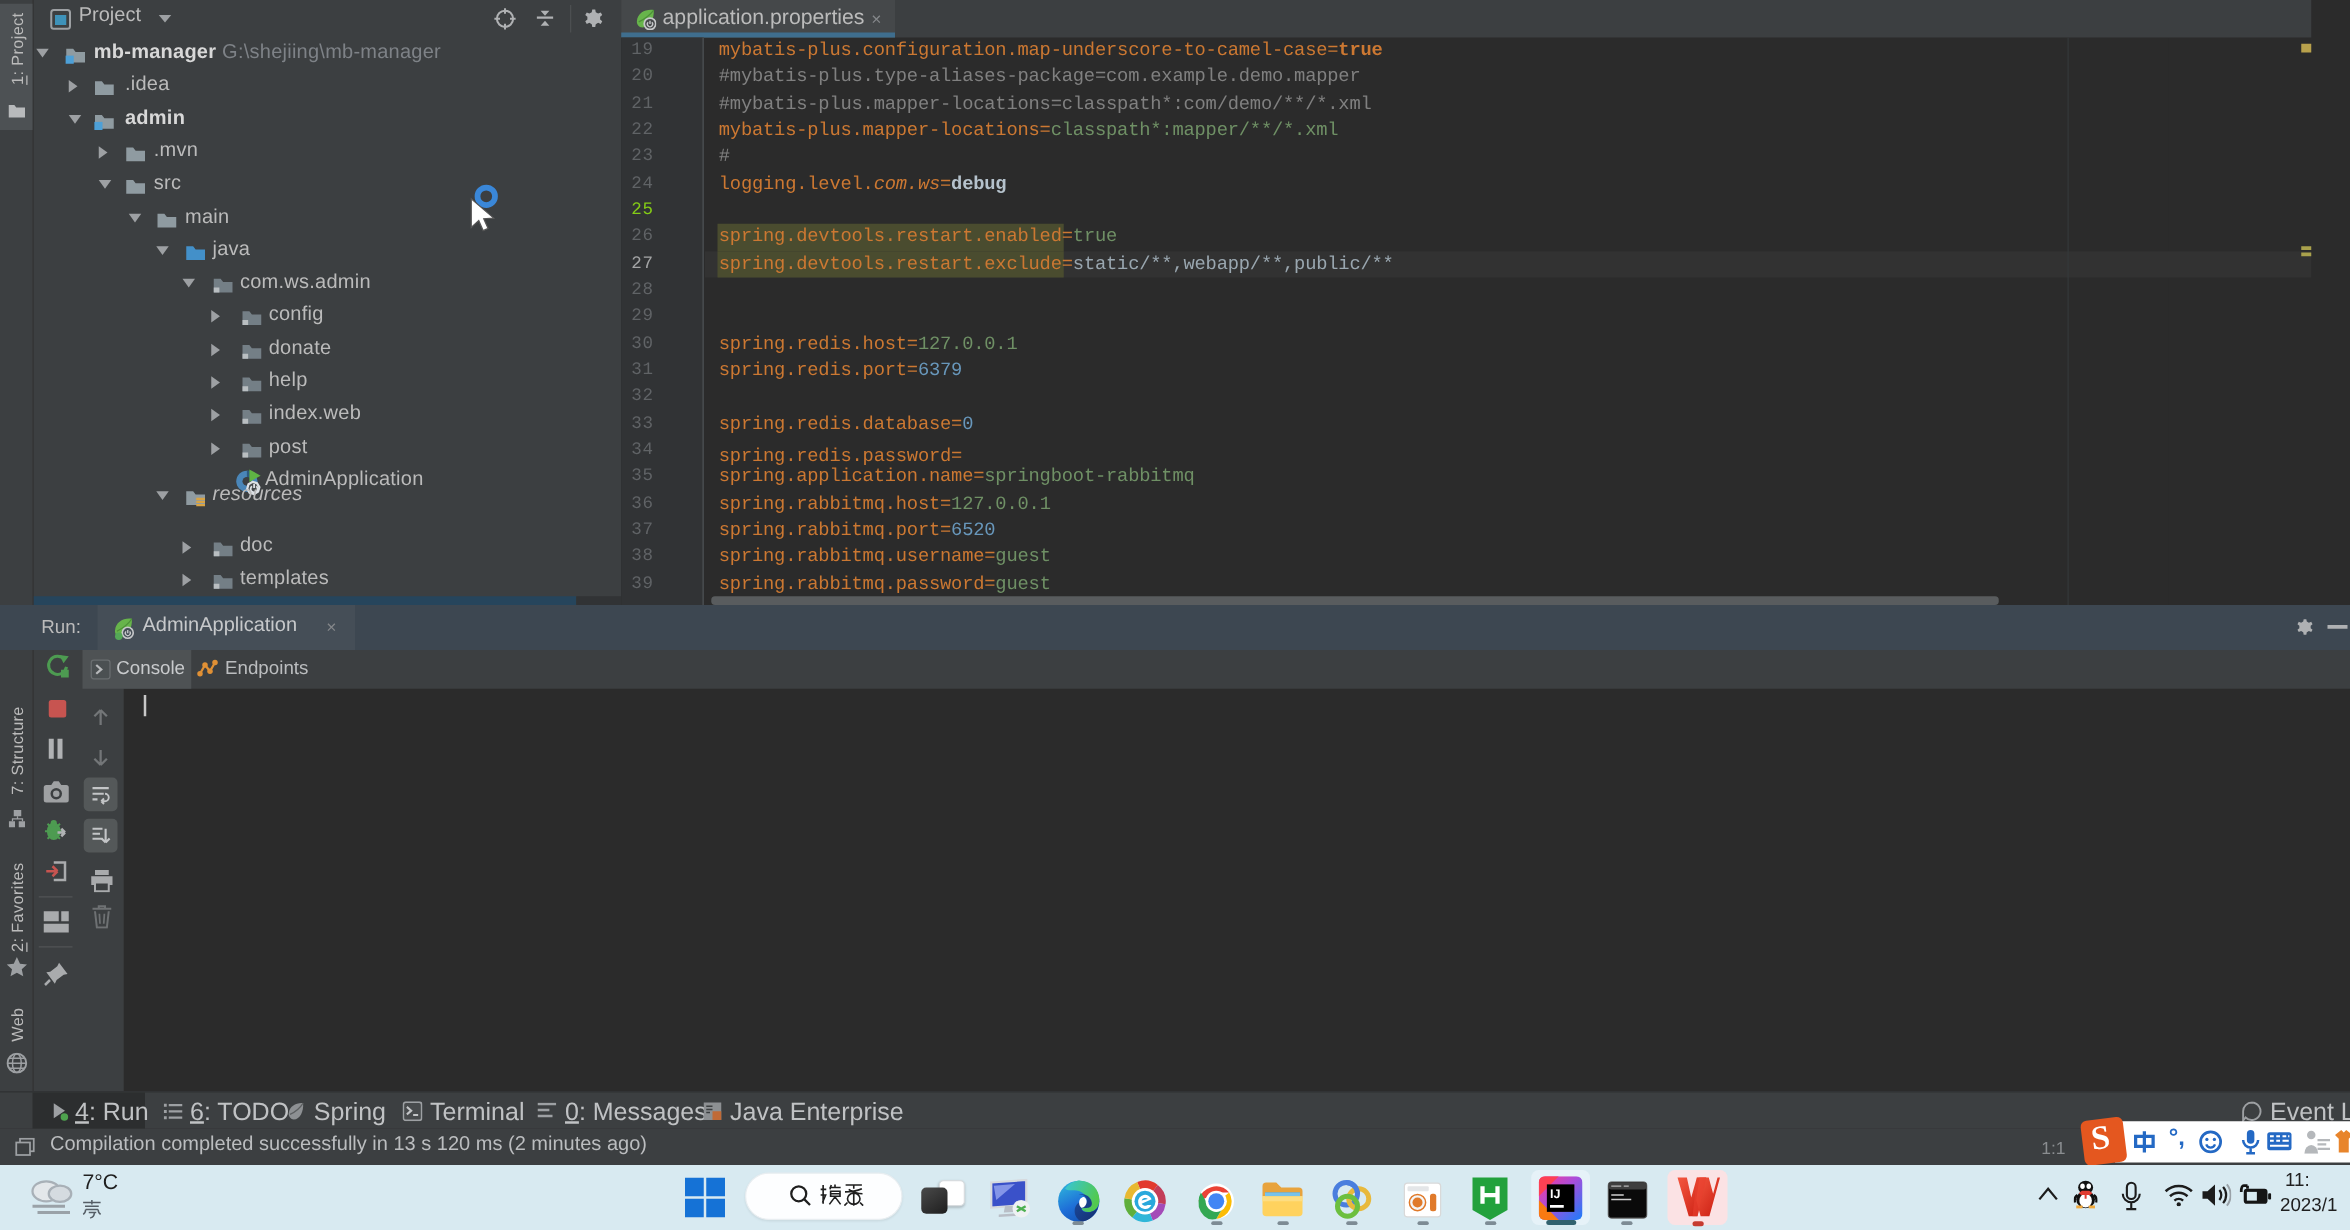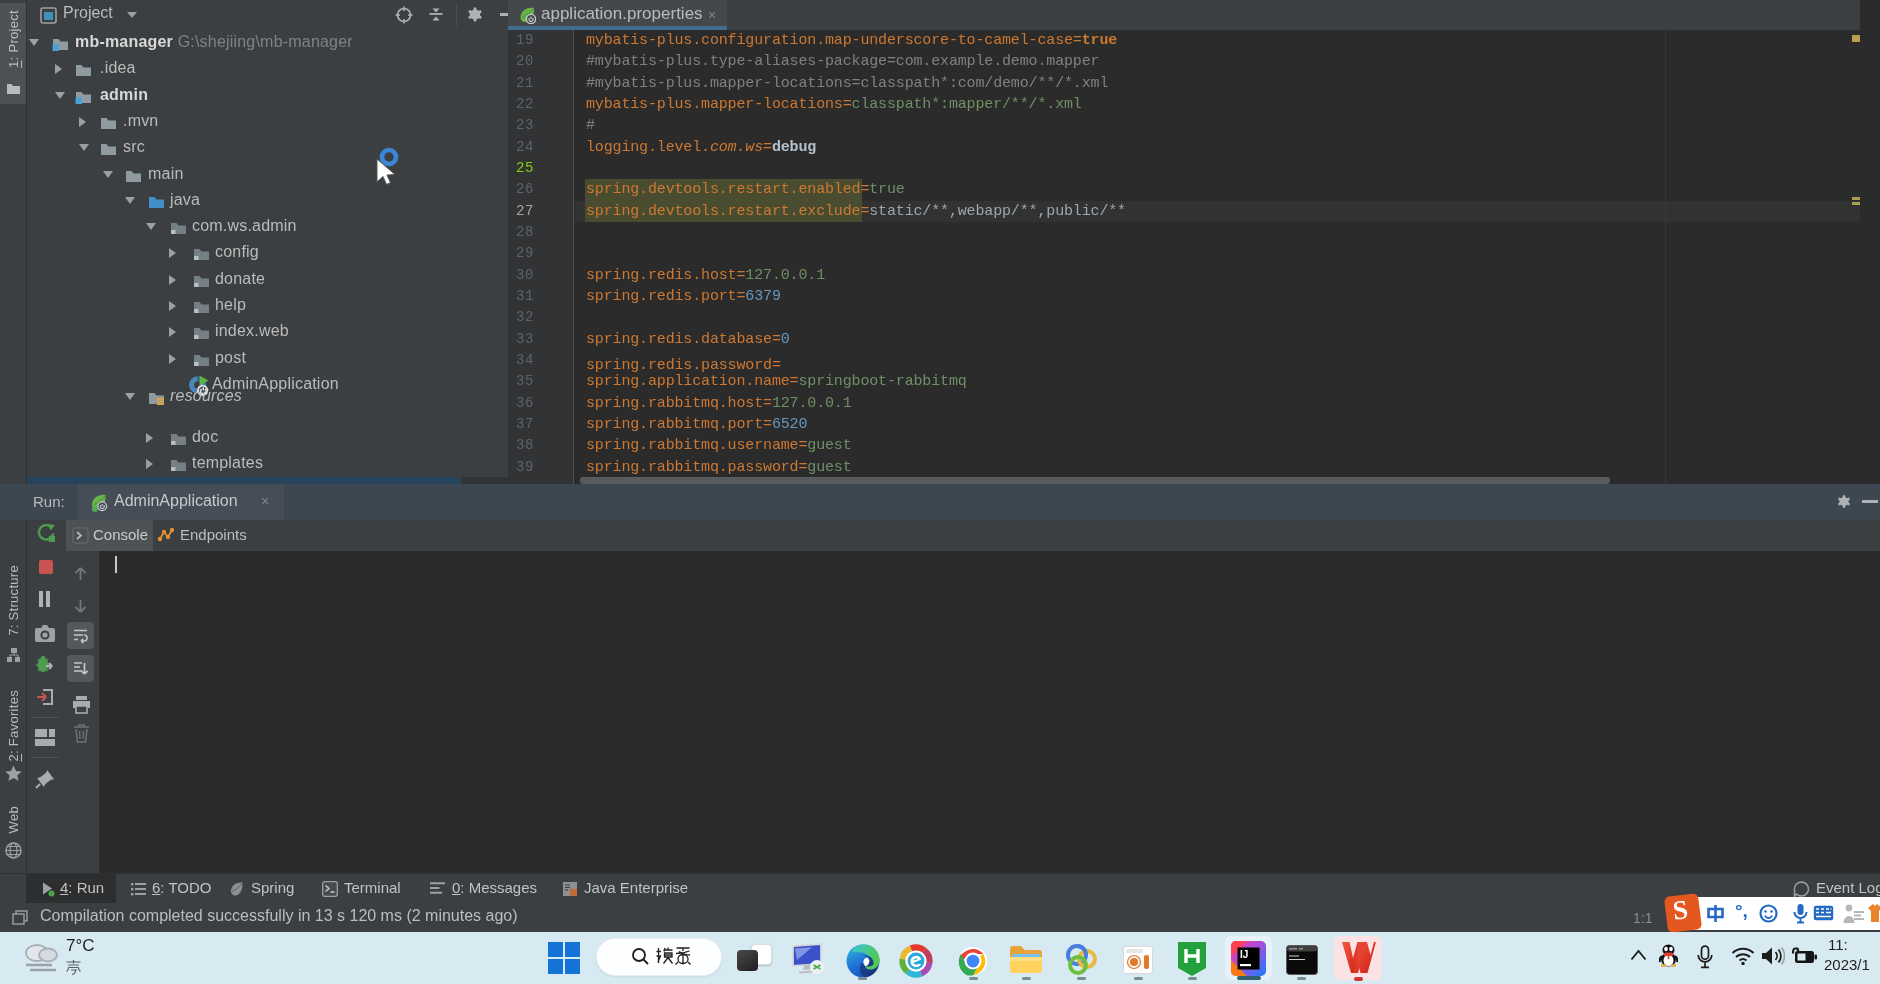--- a/index.html
+++ b/index.html
@@ -14,41 +14,41 @@
 #project{left:27px;top:0;width:501px;height:484px;background:#3c3f41;}
 .trow{position:absolute;height:26px;white-space:nowrap;font-size:16px;letter-spacing:0.2px;color:#bbbbbb;}
 .trow .lbl{position:absolute;top:2px;}
 .bold{font-weight:bold;color:#d8d8d8;}
 .gray{color:#7e8287;}
 .arr{position:absolute;top:8px;width:0;height:0;}
 .arr.down{border-left:5.5px solid transparent;border-right:5.5px solid transparent;border-top:7px solid #9da0a3;}
 .arr.right{border-top:5.5px solid transparent;border-bottom:5.5px solid transparent;border-left:7px solid #9da0a3;margin-top:-1px;}
 .fico{position:absolute;top:4px;width:17px;height:17px;}
 
-#editor{left:508px;top:0;width:1238px;height:484px;background:#2b2b2b;}
+#editor{left:497px;top:0;width:1238px;height:484px;background:#2b2b2b;}
 #tabbar{position:absolute;left:0;top:0;width:1352px;height:30px;background:#3c3f41;}
 #tab1{position:absolute;left:0;top:0;width:219px;height:30px;background:#45484a;}
 #tabul{position:absolute;left:0;top:26px;width:219px;height:4px;background:#3f6e8e;}
 #gutter{position:absolute;left:0;top:30px;width:66px;height:454px;background:#313335;border-right:1px solid #4e5255;}
 .lnum{position:absolute;left:8px;color:#606366;font-family:"Liberation Mono",monospace;font-size:14px;letter-spacing:0.5px;}
 .codeline{position:absolute;left:78px;font-family:"Liberation Mono",monospace;font-size:15px;letter-spacing:-0.15px;white-space:pre;color:#a9b7c6;}
 .k{color:#cc7832;}
 .cm{color:#808080;}
 .gv{color:#6f9065;}
 .nv{color:#6897bb;}
 .kb{color:#cc7832;font-weight:bold;}
 .it{font-style:italic;}
 
 #runheader{left:0;top:484px;width:1880px;height:36px;background:#3d4751;}
 #runbody{left:27px;top:520px;width:1853px;height:353px;background:#3c3f41;}
 #console{position:absolute;left:72px;top:31px;width:1781px;height:322px;background:#2b2b2b;}
 
 #sbar1{left:0;top:873px;width:1880px;height:30px;background:#3c3f41;border-top:1px solid #2f3233;}
 #sbar2{left:0;top:903px;width:1880px;height:29px;background:#3c3f41;}
-.sbtn{position:absolute;top:0;height:30px;font-size:15px;color:#c0c2c4;white-space:nowrap;}
+.sbtn{position:absolute;top:0;height:30px;font-size:20px;color:#c0c2c4;white-space:nowrap;}
 
 #taskbar{left:0;top:932px;width:1880px;height:52px;background:#d8eaf1;padding-left:26px;}
 .ind{position:absolute;top:45px;width:9px;height:3px;border-radius:2px;background:#7d8b94;}
 </style>
 </head>
 <body>
 <div id="page">
   <div class="abs" id="strip">
     <div class="abs" style="left:0;top:3px;width:26px;height:101px;background:#4d5154;"></div>
     <div class="vtext" style="left:6px;top:10px;"><span style="text-decoration:underline">1</span>: Project</div>

